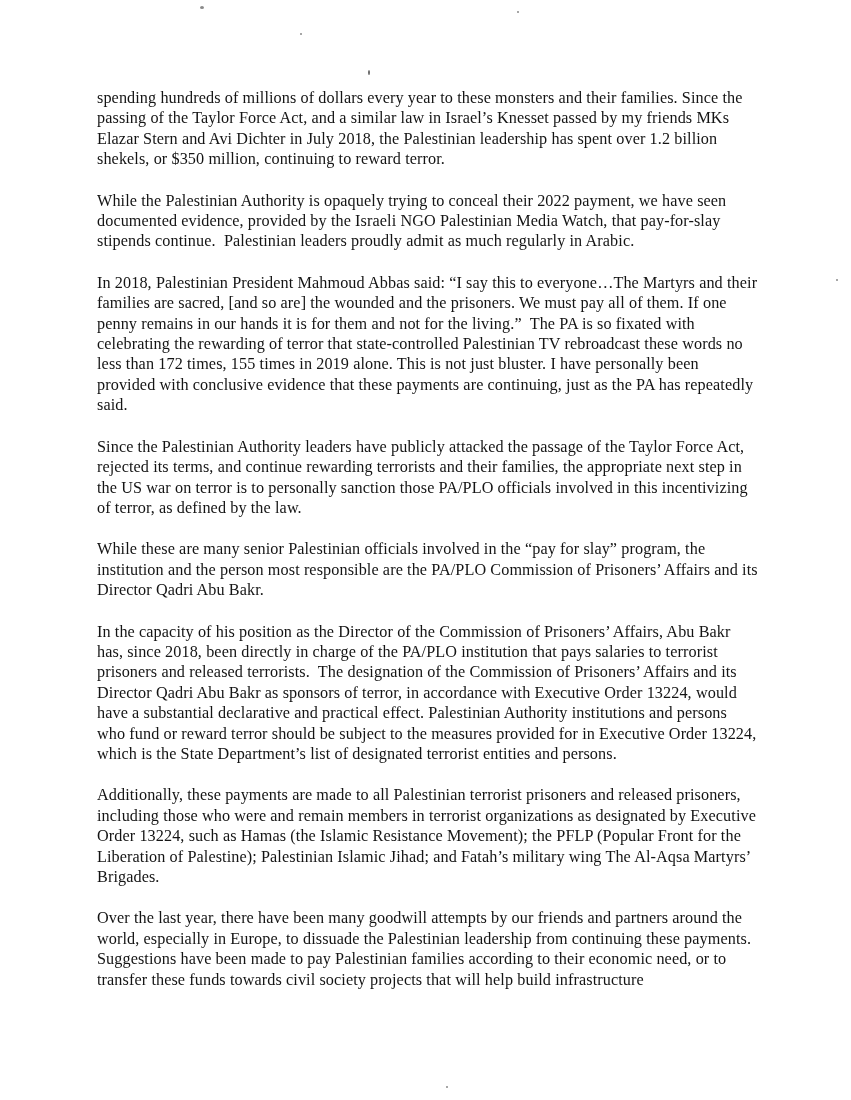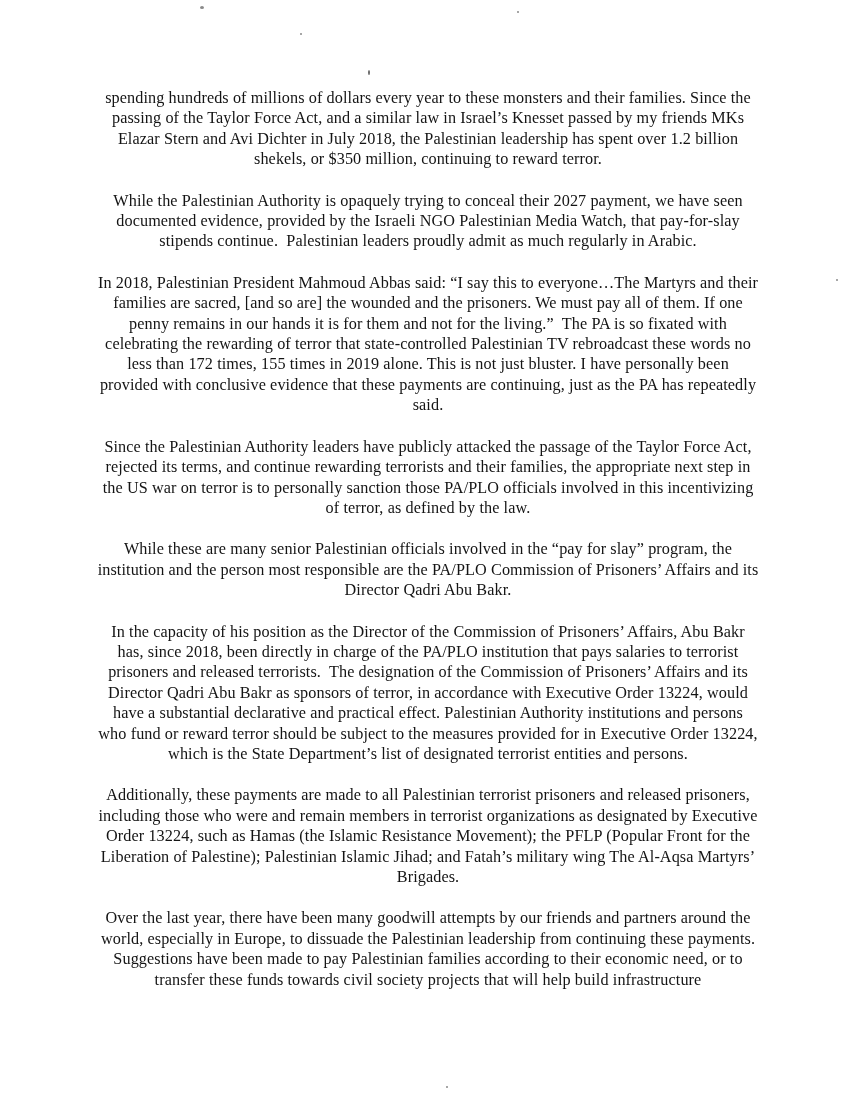--- a/index.html
+++ b/index.html
@@ -20,42 +20,42 @@
     position: absolute;
     left: 97px;
     top: 88px;
     width: 662px;
   }
   .text-block p {
     margin: 0 0 21px 0;
     font-size: 16.2px;
     line-height: 20.4px;
     white-space: pre-wrap;
-    text-align: center;
+    text-align: left;
     letter-spacing: 0.1px;
   }
   .speck {
     position: absolute;
     background: #8a8a8a;
     border-radius: 50%;
   }
   .speck.s1 { left: 200px; top: 6px;   width: 4px; height: 3px; }
   .speck.s2 { left: 517px; top: 11px;  width: 2px; height: 2px; }
   .speck.s3 { left: 300px; top: 33px;  width: 2px; height: 2px; }
   .speck.s4 { left: 368px; top: 70px;  width: 2px; height: 5px; background:#6a6a6a; }
   .speck.s5 { left: 446px; top: 1086px; width: 2px; height: 2px; }
   .speck.s6 { left: 836px; top: 279px; width: 2px; height: 2px; }
 </style>
 </head>
 <body>
 
 <div class="page">
   <div class="text-block">
     <p>spending hundreds of millions of dollars every year to these monsters and their families. Since the passing of the Taylor Force Act, and a similar law in Israel’s Knesset passed by my friends MKs Elazar Stern and Avi Dichter in July 2018, the Palestinian leadership has spent over 1.2 billion shekels, or $350 million, continuing to reward terror.</p>
-    <p>While the Palestinian Authority is opaquely trying to conceal their 2027 payment, we have seen documented evidence, provided by the Israeli NGO Palestinian Media Watch, that pay-for-slay stipends continue.  Palestinian leaders proudly admit as much regularly in Arabic.</p>
+    <p>While the Palestinian Authority is opaquely trying to conceal their 2022 payment, we have seen documented evidence, provided by the Israeli NGO Palestinian Media Watch, that pay-for-slay stipends continue.  Palestinian leaders proudly admit as much regularly in Arabic.</p>
     <p>In 2018, Palestinian President Mahmoud Abbas said: “I say this to everyone…The Martyrs and their families are sacred, [and so are] the wounded and the prisoners. We must pay all of them. If one penny remains in our hands it is for them and not for the living.”  The PA is so fixated with celebrating the rewarding of terror that state-controlled Palestinian TV rebroadcast these words no less than 172 times, 155 times in 2019 alone. This is not just bluster. I have personally been provided with conclusive evidence that these payments are continuing, just as the PA has repeatedly said.</p>
     <p>Since the Palestinian Authority leaders have publicly attacked the passage of the Taylor Force Act, rejected its terms, and continue rewarding terrorists and their families, the appropriate next step in the US war on terror is to personally sanction those PA/PLO officials involved in this incentivizing of terror, as defined by the law.</p>
     <p>While these are many senior Palestinian officials involved in the “pay for slay” program, the institution and the person most responsible are the PA/PLO Commission of Prisoners’ Affairs and its Director Qadri Abu Bakr.</p>
     <p>In the capacity of his position as the Director of the Commission of Prisoners’ Affairs, Abu Bakr has, since 2018, been directly in charge of the PA/PLO institution that pays salaries to terrorist prisoners and released terrorists.  The designation of the Commission of Prisoners’ Affairs and its Director Qadri Abu Bakr as sponsors of terror, in accordance with Executive Order 13224, would have a substantial declarative and practical effect. Palestinian Authority institutions and persons who fund or reward terror should be subject to the measures provided for in Executive Order 13224, which is the State Department’s list of designated terrorist entities and persons.</p>
     <p>Additionally, these payments are made to all Palestinian terrorist prisoners and released prisoners, including those who were and remain members in terrorist organizations as designated by Executive Order 13224, such as Hamas (the Islamic Resistance Movement); the PFLP (Popular Front for the Liberation of Palestine); Palestinian Islamic Jihad; and Fatah’s military wing The Al-Aqsa Martyrs’ Brigades.</p>
     <p>Over the last year, there have been many goodwill attempts by our friends and partners around the world, especially in Europe, to dissuade the Palestinian leadership from continuing these payments. Suggestions have been made to pay Palestinian families according to their economic need, or to transfer these funds towards civil society projects that will help build infrastructure</p>
   </div>
   <span class="speck s1"></span>
   <span class="speck s2"></span>
   <span class="speck s3"></span>

